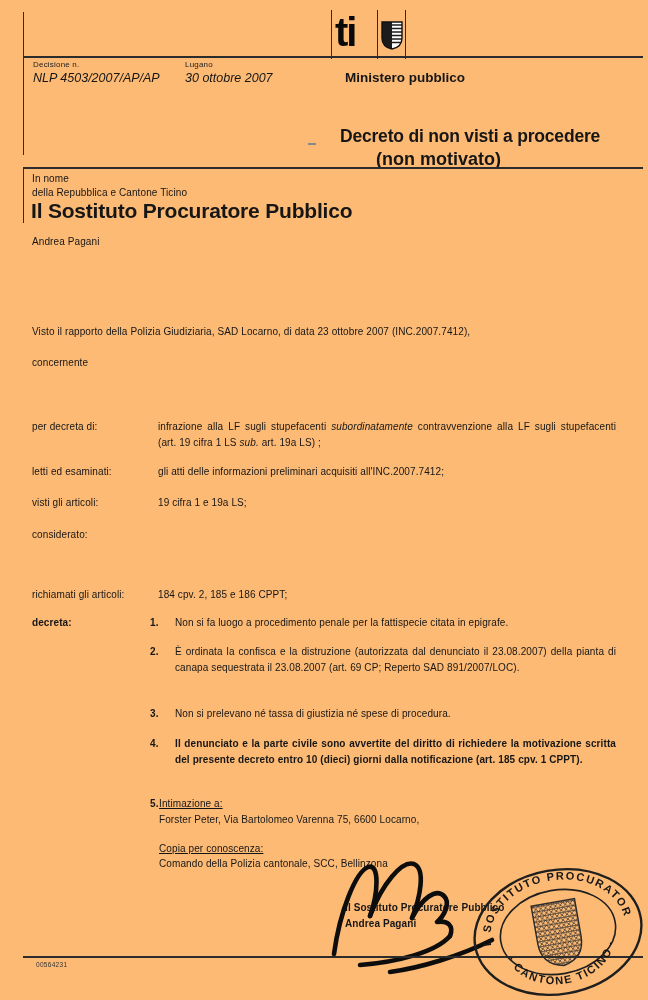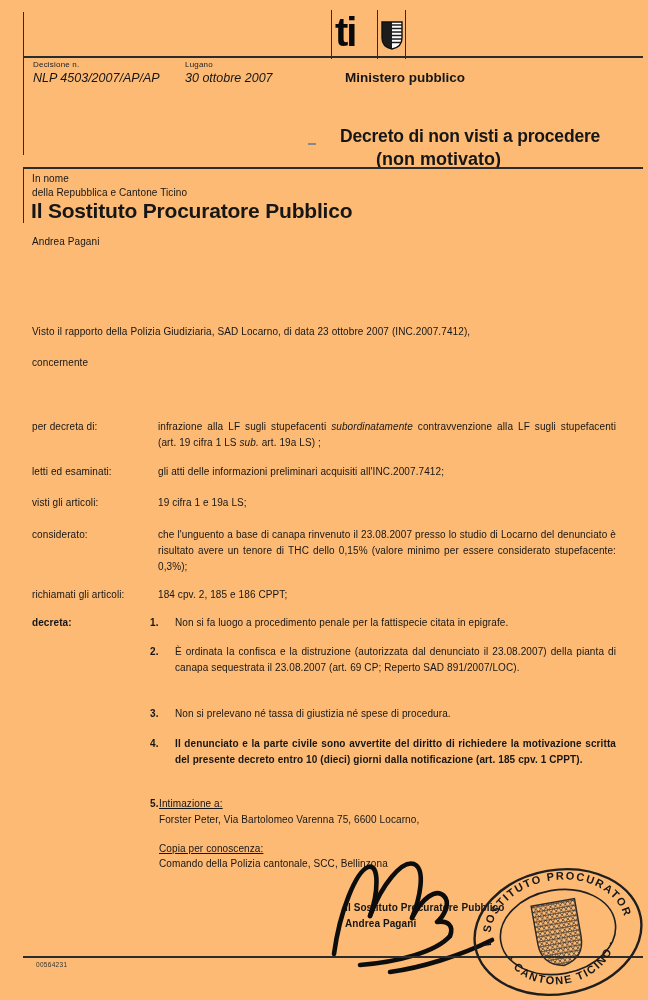--- a/index.html
+++ b/index.html
@@ -85,21 +85,20 @@
   <div class="label-col body-txt" style="top:419px;">per decreta di:</div>
   <div class="value-col body-txt just" style="top:419px;"><span>infrazione alla LF sugli stupefacenti </span><span class="ital">subordinatamente</span><span> contravvenzione alla LF sugli stupefacenti (art. 19 cifra 1 LS </span><span class="ital">sub.</span><span> art. 19a LS) ;</span></div>
 
   <div class="label-col body-txt" style="top:464px;">letti ed esaminati:</div>
   <div class="value-col body-txt" style="top:464px;">gli atti delle informazioni preliminari acquisiti all'INC.2007.7412;</div>
 
   <div class="label-col body-txt" style="top:495px;">visti gli articoli:</div>
   <div class="value-col body-txt" style="top:495px;">19 cifra 1 e 19a LS;</div>
 
   <div class="label-col body-txt" style="top:527px;">considerato:</div>
-  <div class="value-col body-txt just" style="top:527px;">che l'unguento a base di canapa rinvenuto il 23.08.2007 presso lo studio di Locarno del denunciato è risultato avere un tenore di THC dello 0,15% (valore minimo per essere considerato stupefacente: 0,3%);</div>
 
   <div class="label-col body-txt" style="top:587px;">richiamati gli articoli:</div>
   <div class="value-col body-txt" style="top:587px;">184 cpv. 2, 185 e 186 CPPT;</div>
 
   <div class="label-col body-txt bold" style="top:615px;">decreta:</div>
 
   <div class="item-num body-txt" style="left:150px; top:615px;">1.</div>
   <div class="abs body-txt just" style="left:175px; top:615px; width:441px;">Non si fa luogo a procedimento penale per la fattispecie citata in epigrafe.</div>
 
   <div class="item-num body-txt" style="left:150px; top:644px;">2.</div>

